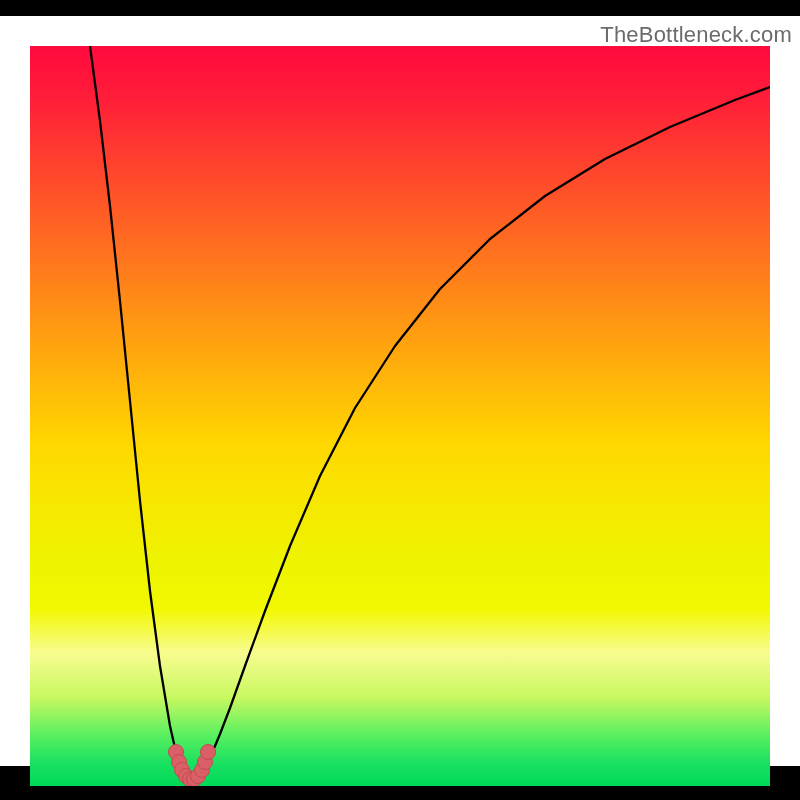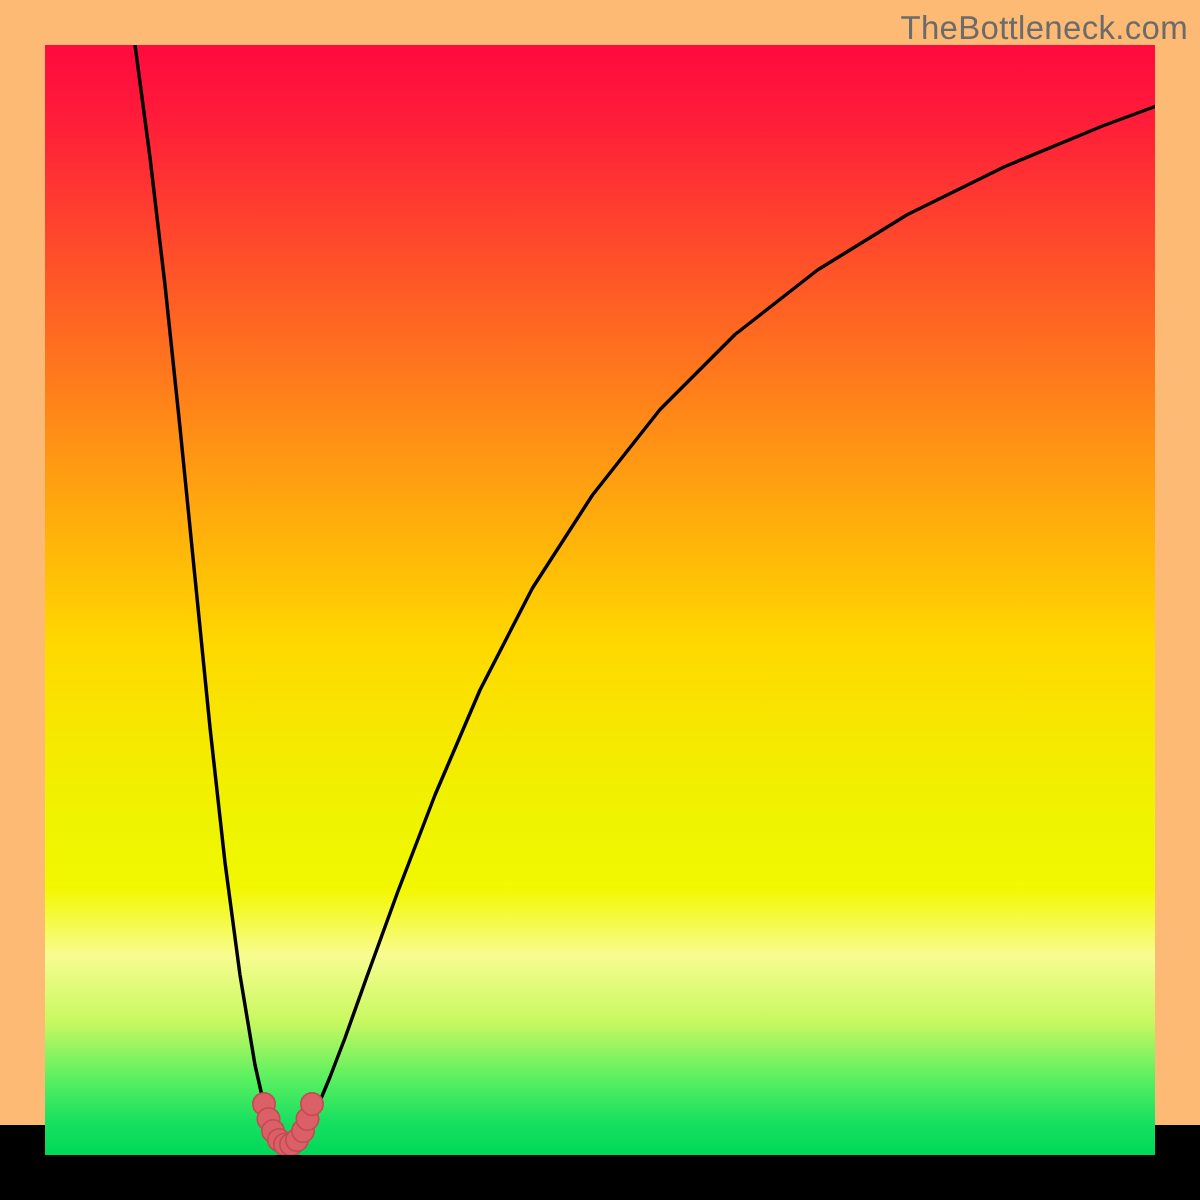--- a/index.html
+++ b/index.html
@@ -7,24 +7,24 @@
     padding: 0;
     width: 800px;
     height: 800px;
     background: #000;
     overflow: hidden;
     font-family: Arial, Helvetica, sans-serif;
   }
   .frame {
     position: absolute;
     left: 0;
-    top: 0;
+    top: 16px;
     width: 800px;
     height: 750px;
-    background: #fdba74;
+    background: #ffffff;
   }
   .plot-area {
     position: absolute;
     left: 30px;
     top: 30px;
     width: 740px;
     height: 740px;
   }
   .gradient {
     position: absolute;

